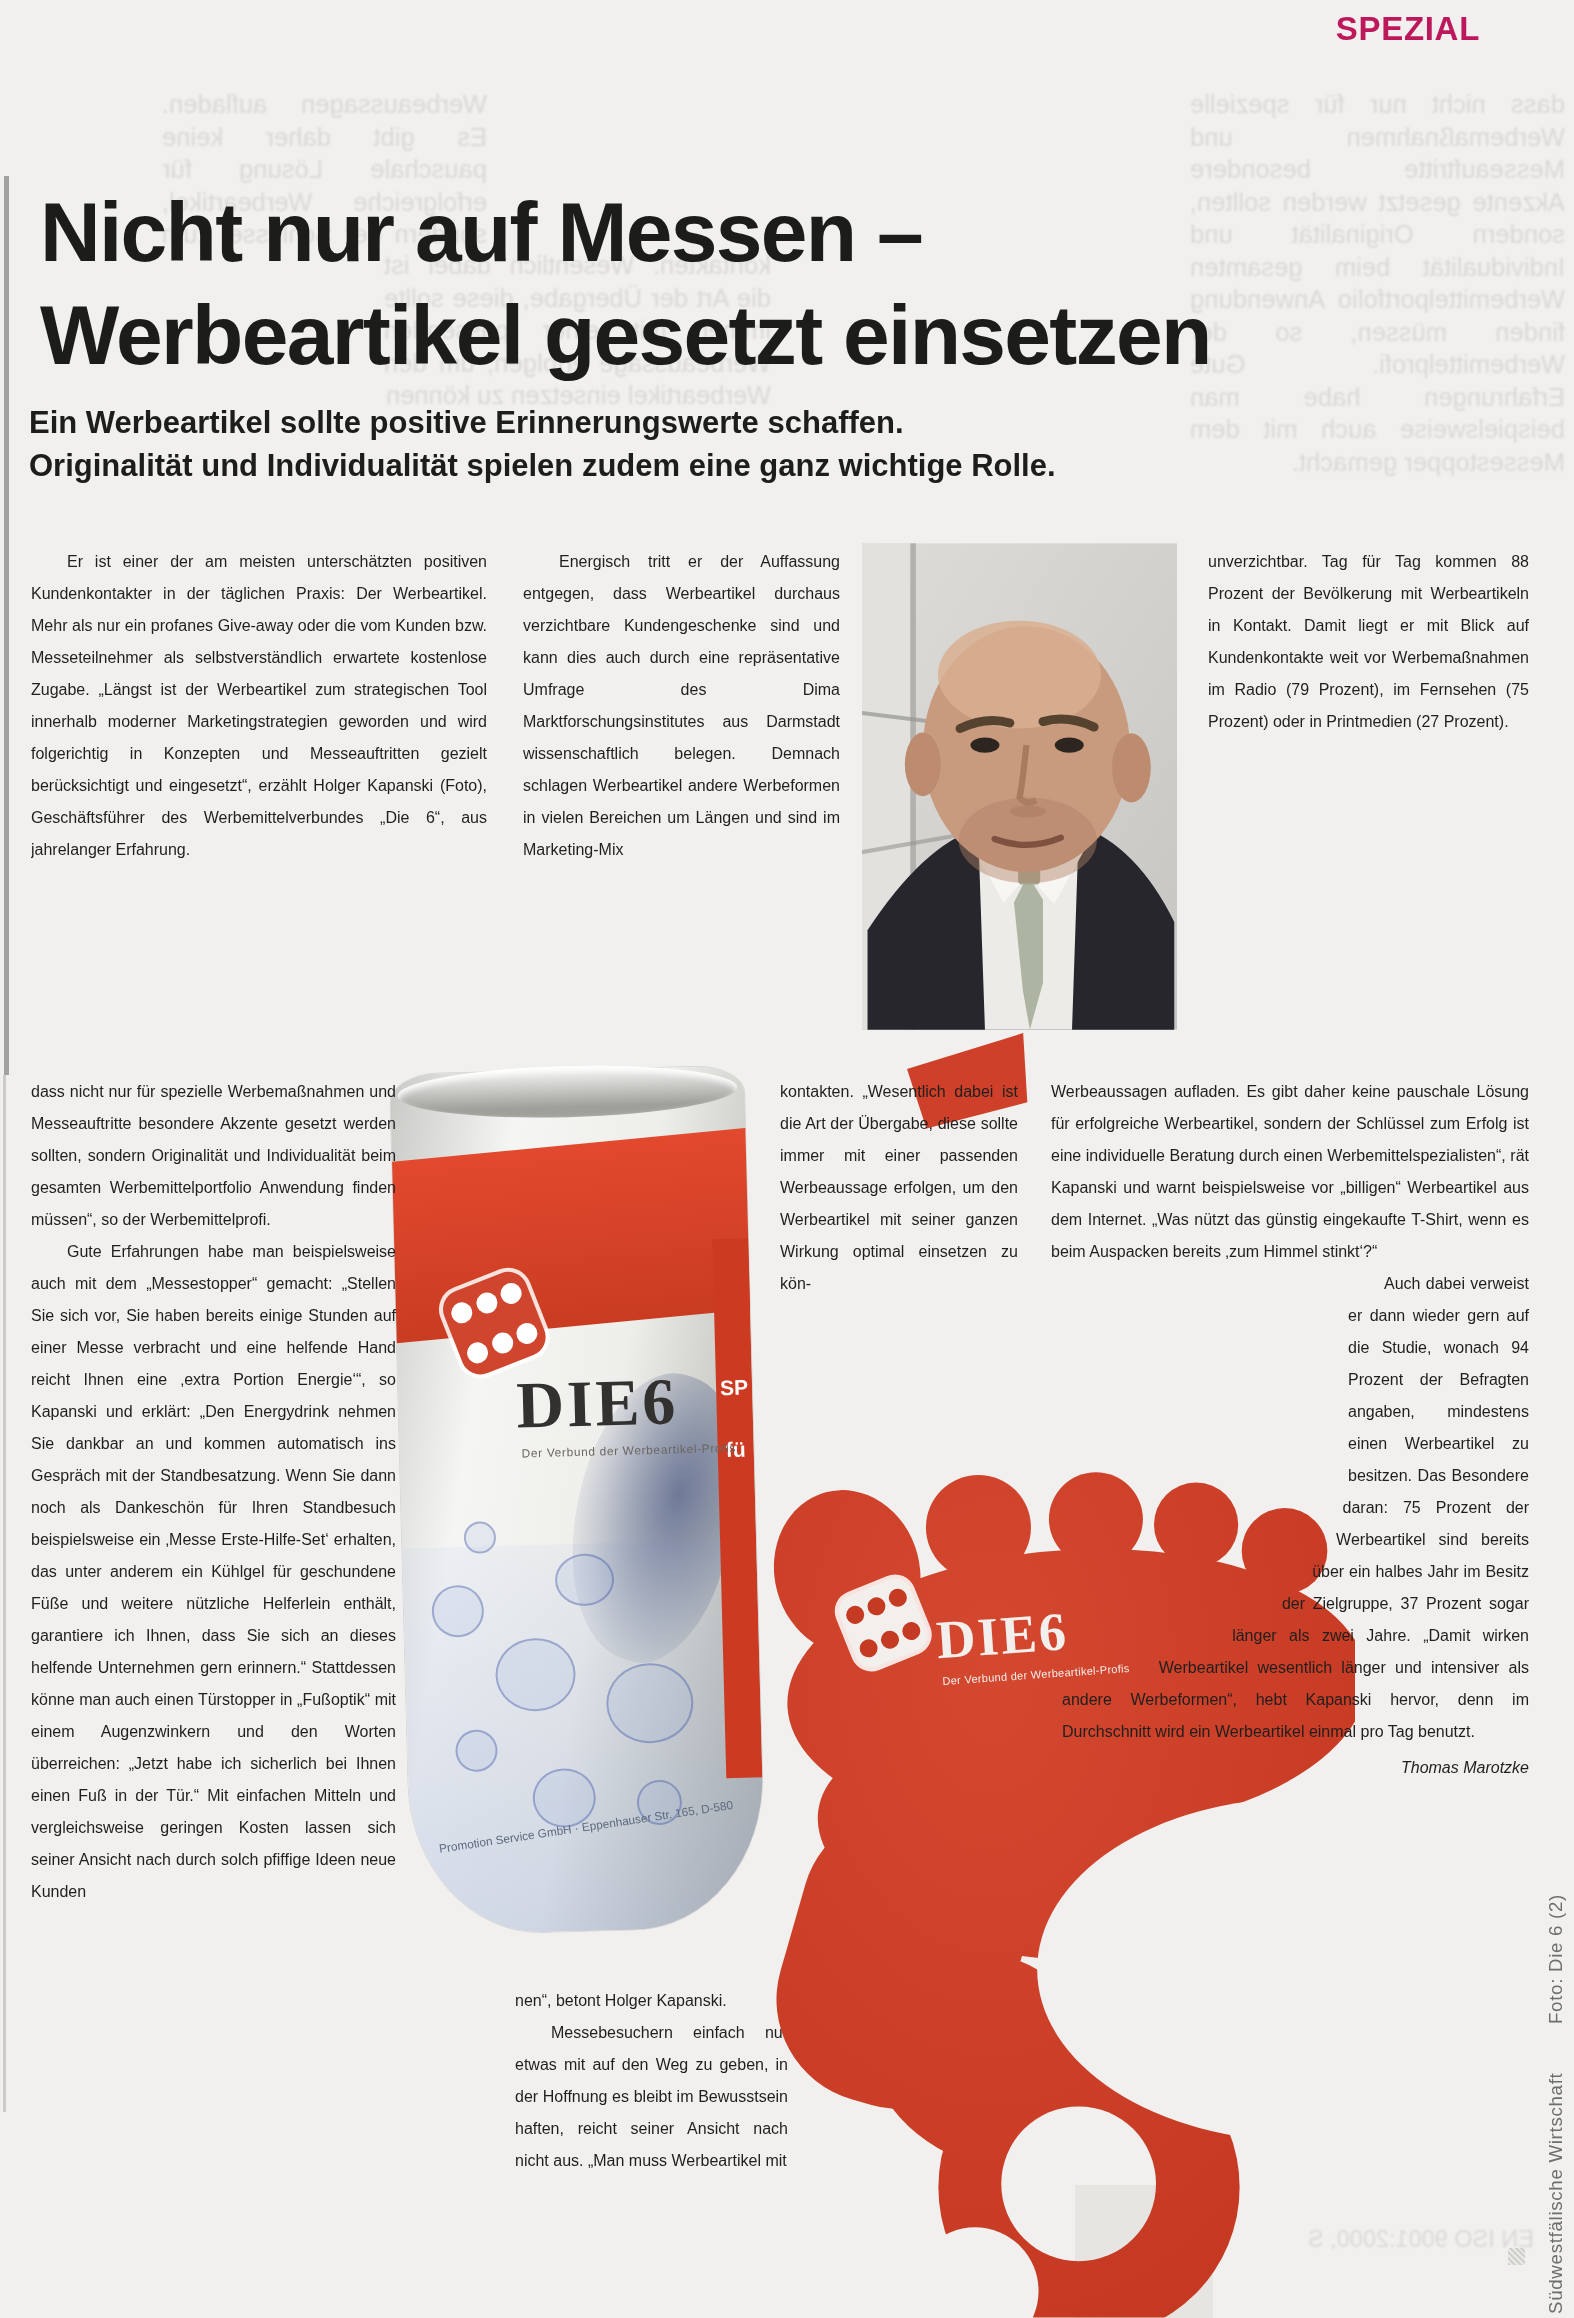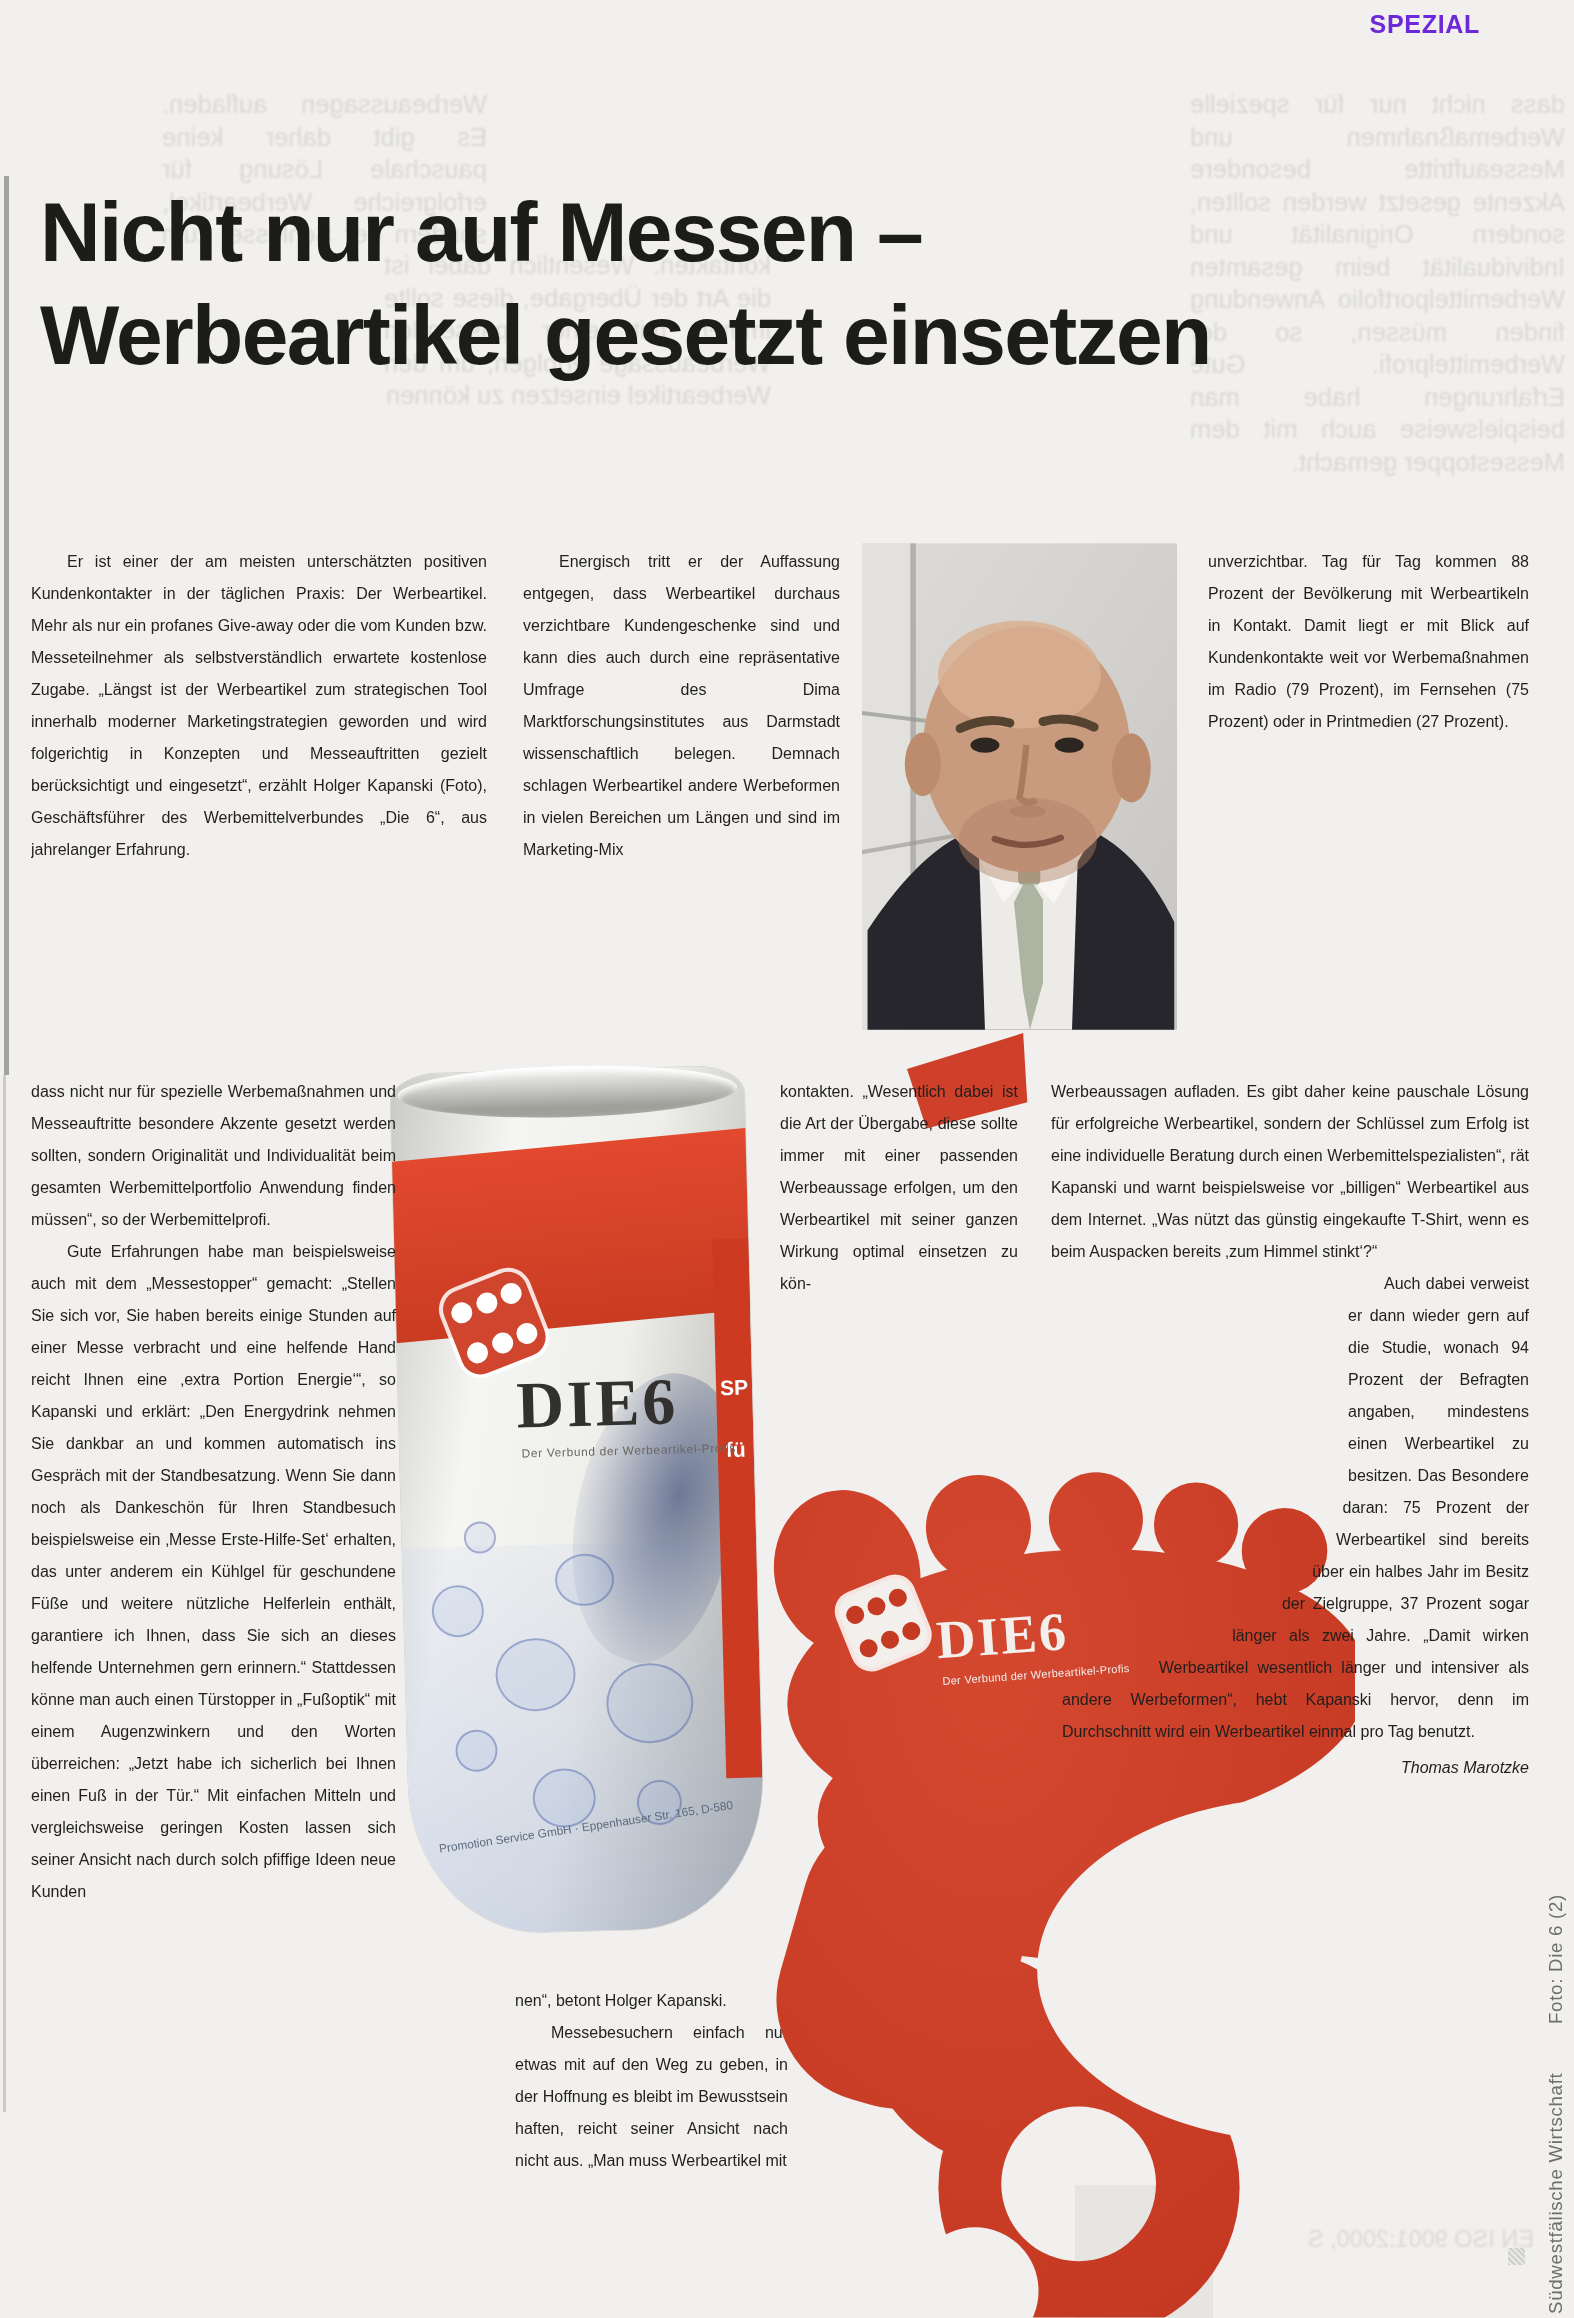--- a/index.html
+++ b/index.html
@@ -14,21 +14,21 @@
   .g3{left:384px;top:249px;width:387px;height:235px;overflow:hidden;}
   .g4{left:861px;top:2022px;width:180px;height:55px;overflow:hidden;font-weight:bold;font-size:43px;line-height:48px;filter:blur(0.7px);}
   .g5{left:1237px;top:2223px;width:297px;height:48px;overflow:hidden;font-size:23.5px;}
   .ghost-rect{position:absolute;left:1075px;top:2185px;width:138px;height:134px;background:#e3e2df;opacity:.8;}
 
   
   .edge-line{position:absolute;left:4.1px;top:176px;width:4.8px;height:899px;background:#8f8f8b;opacity:.8;}
   .edge-line2{position:absolute;left:2.8px;top:1075px;width:3.5px;height:1037px;background:#bbbab6;opacity:.7;}
 
   
-  .kicker{position:absolute;top:9.7px;right:95px;font-size:25px;font-weight:bold;letter-spacing:0.7px;color:#6d28d9;}
+  .kicker{position:absolute;top:9.7px;right:95px;font-size:33px;font-weight:bold;letter-spacing:0.7px;color:#be185d;}
   .headline{position:absolute;left:28px;top:169px;width:1493px;font-weight:bold;color:#1c1c1a;
             font-size:84px;line-height:103px;letter-spacing:-1.7px;}
   .standfirst{position:absolute;left:29px;top:401px;width:1313px;font-weight:bold;color:#1d1d1b;
               font-size:31px;line-height:43px;}
 
   
   .col{position:absolute;color:#201f1d;font-size:16px;line-height:32px;text-align:justify;
        hyphens:auto;-webkit-hyphens:auto;}
   .col p{margin:0;}
   .col p.ind{text-indent:36px;}
@@ -104,20 +104,24 @@
   <div class="ghost g5">EN ISO 9001:2000, S</div>
 
   <div class="edge-line"></div>
   <div class="edge-line2"></div>
 
   <div class="kicker">SPEZIAL</div>
   <h1 class="headline" style="margin:12px">
     <span>Nicht nur auf Messen –</span><br>
     <span>Werbeartikel gesetzt einsetzen</span>
   </h1>
+  <div class="standfirst">
+    <div>Ein Werbeartikel sollte positive Erinnerungswerte schaffen.</div>
+    <div>Originalität und Individualität spielen zudem eine ganz wichtige Rolle.</div>
+  </div>
 
   <div class="col c1">
     <p class="ind">Er ist einer der am meisten unterschätzten positiven Kundenkontakter in der täglichen Praxis: Der Werbeartikel. Mehr als nur ein profanes Give-away oder die vom Kunden bzw. Messeteilnehmer als selbstverständlich erwartete kostenlose Zugabe. „Längst ist der Werbeartikel zum strategischen Tool innerhalb moderner Marketingstrategien geworden und wird folgerichtig in Konzepten und Messeauftritten gezielt berücksichtigt und eingesetzt“, erzählt Holger Kapanski (Foto), Geschäftsführer des Werbemittelverbundes „Die 6“, aus jahrelanger Erfahrung.</p>
   </div>
   <div class="col c2">
     <p class="ind">Energisch tritt er der Auffassung entgegen, dass Werbeartikel durchaus verzichtbare Kundengeschenke sind und kann dies auch durch eine repräsentative Umfrage des Dima Marktforschungsinstitutes aus Darmstadt wissenschaftlich belegen. Demnach schlagen Werbeartikel andere Werbeformen in vielen Bereichen um Längen und sind im Marketing-Mix</p>
   </div>
   <div class="col c4">
     <p>unverzichtbar. Tag für Tag kommen 88 Prozent der Bevölkerung mit Werbeartikeln in Kontakt. Damit liegt er mit Blick auf Kundenkontakte weit vor Werbemaßnahmen im Radio (79 Prozent), im Fernsehen (75 Prozent) oder in Printmedien (27 Prozent).</p>
   </div>

